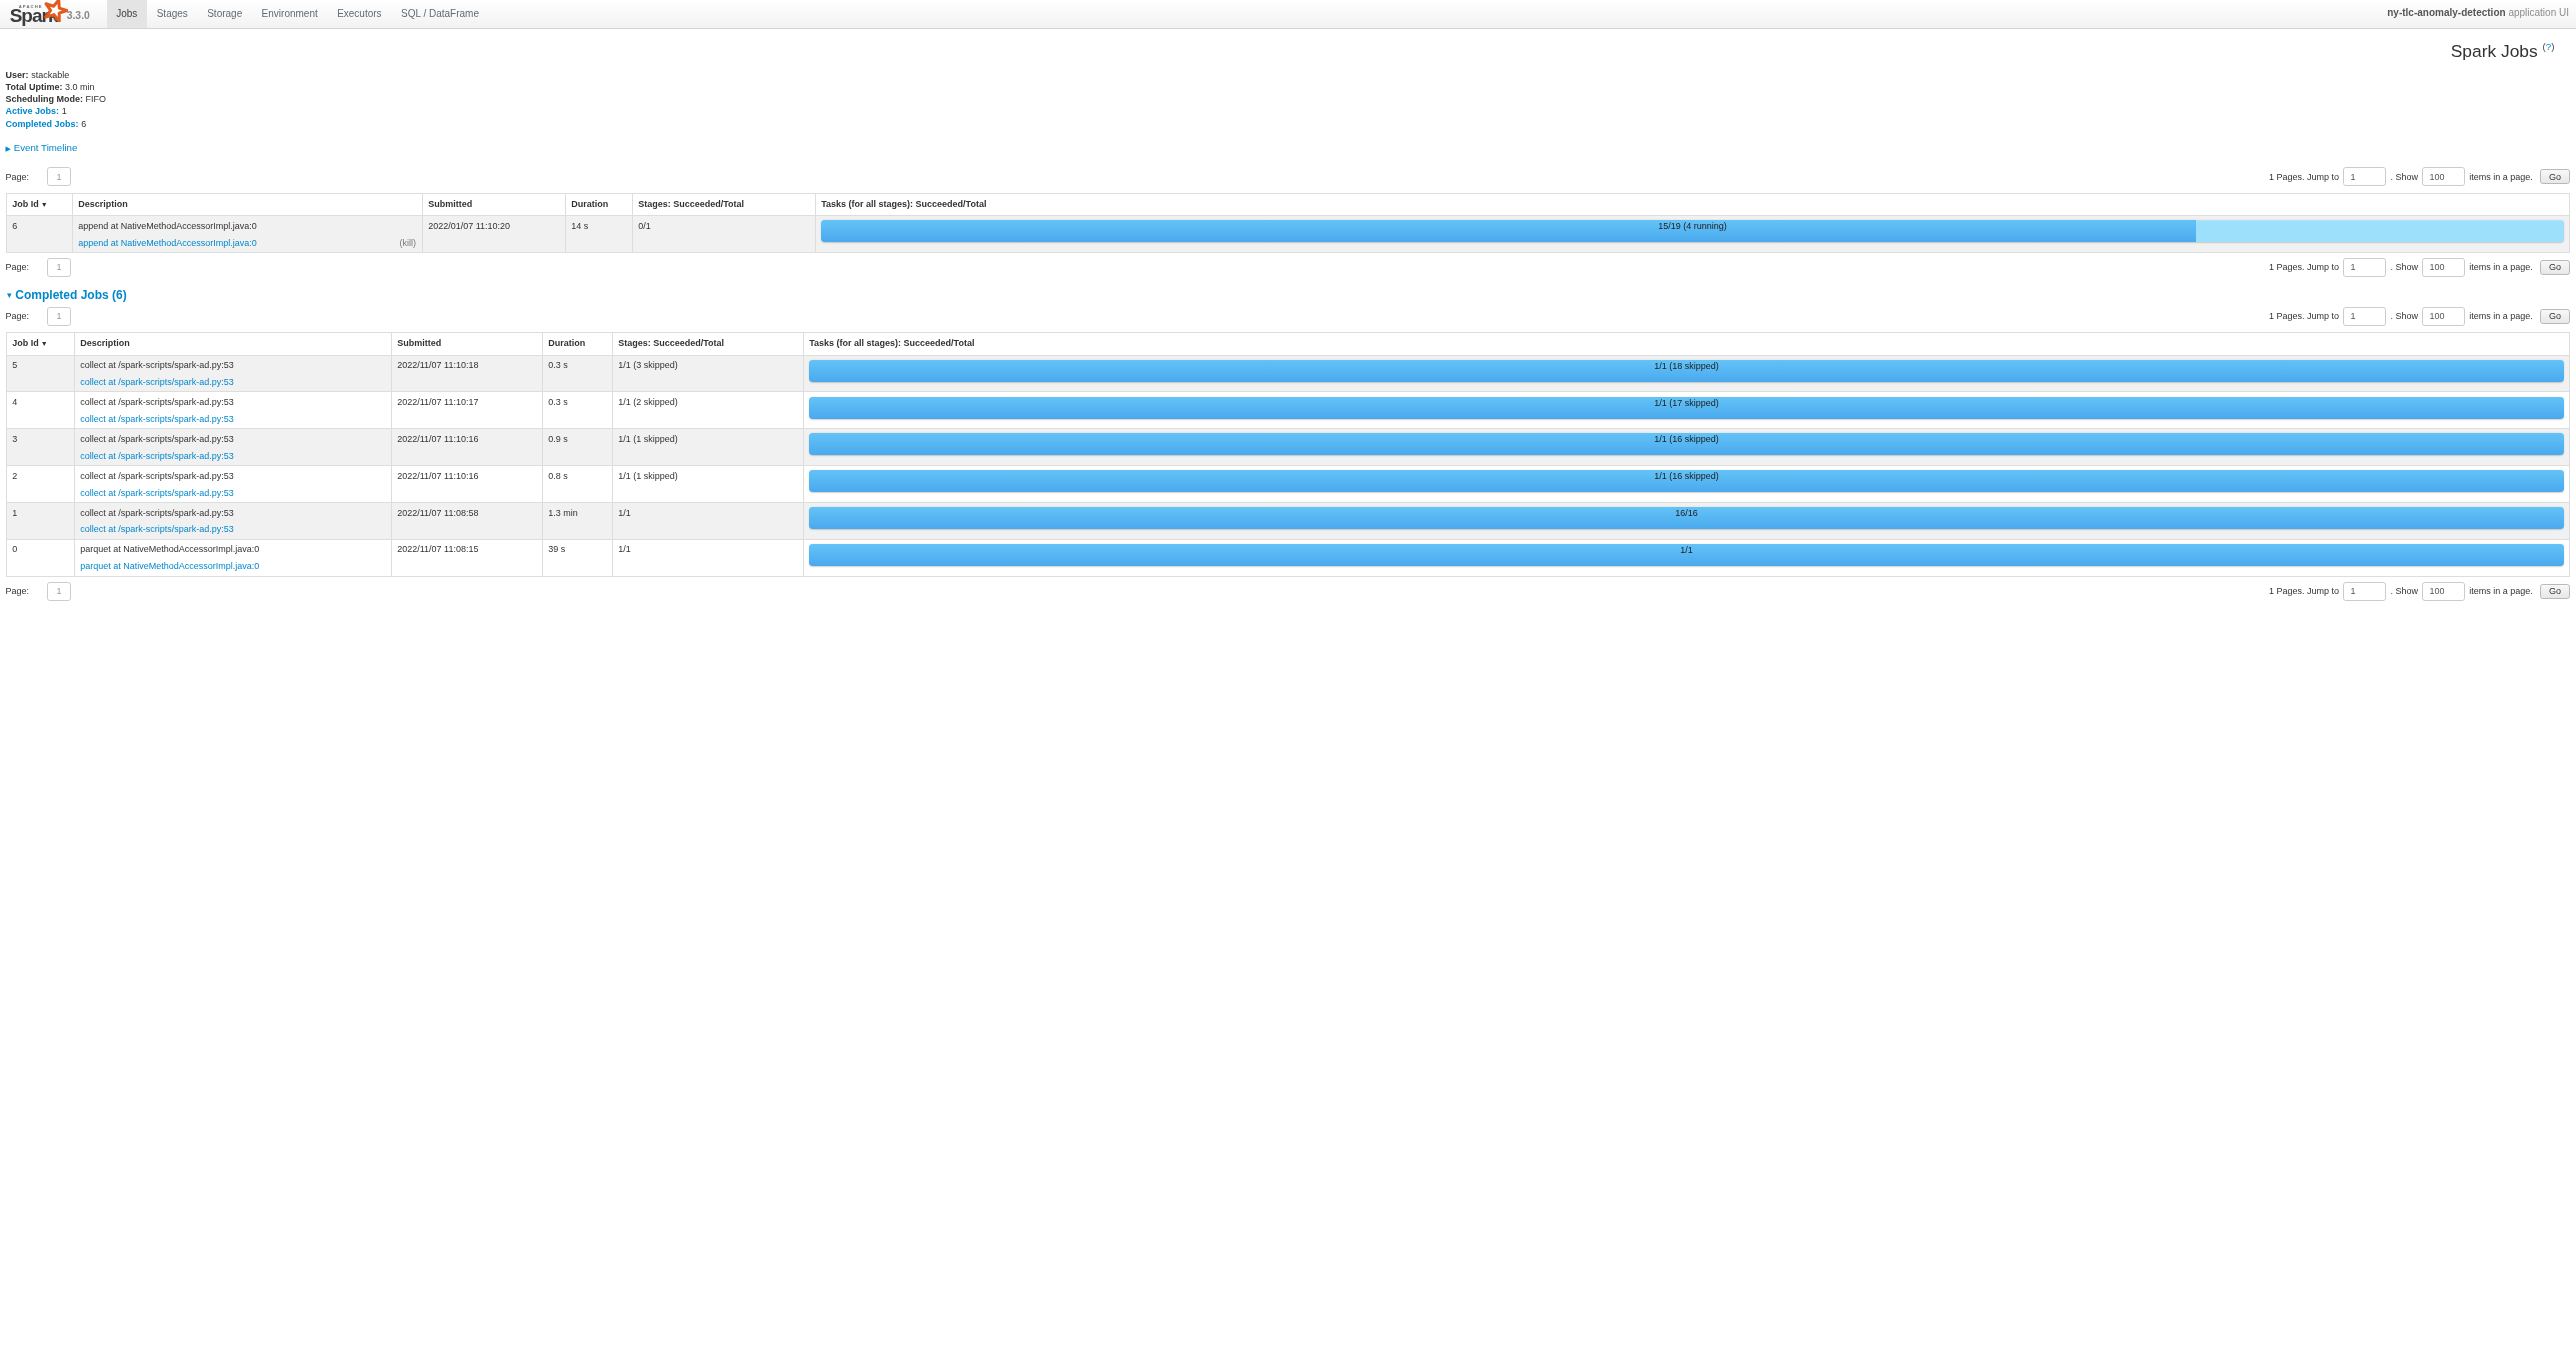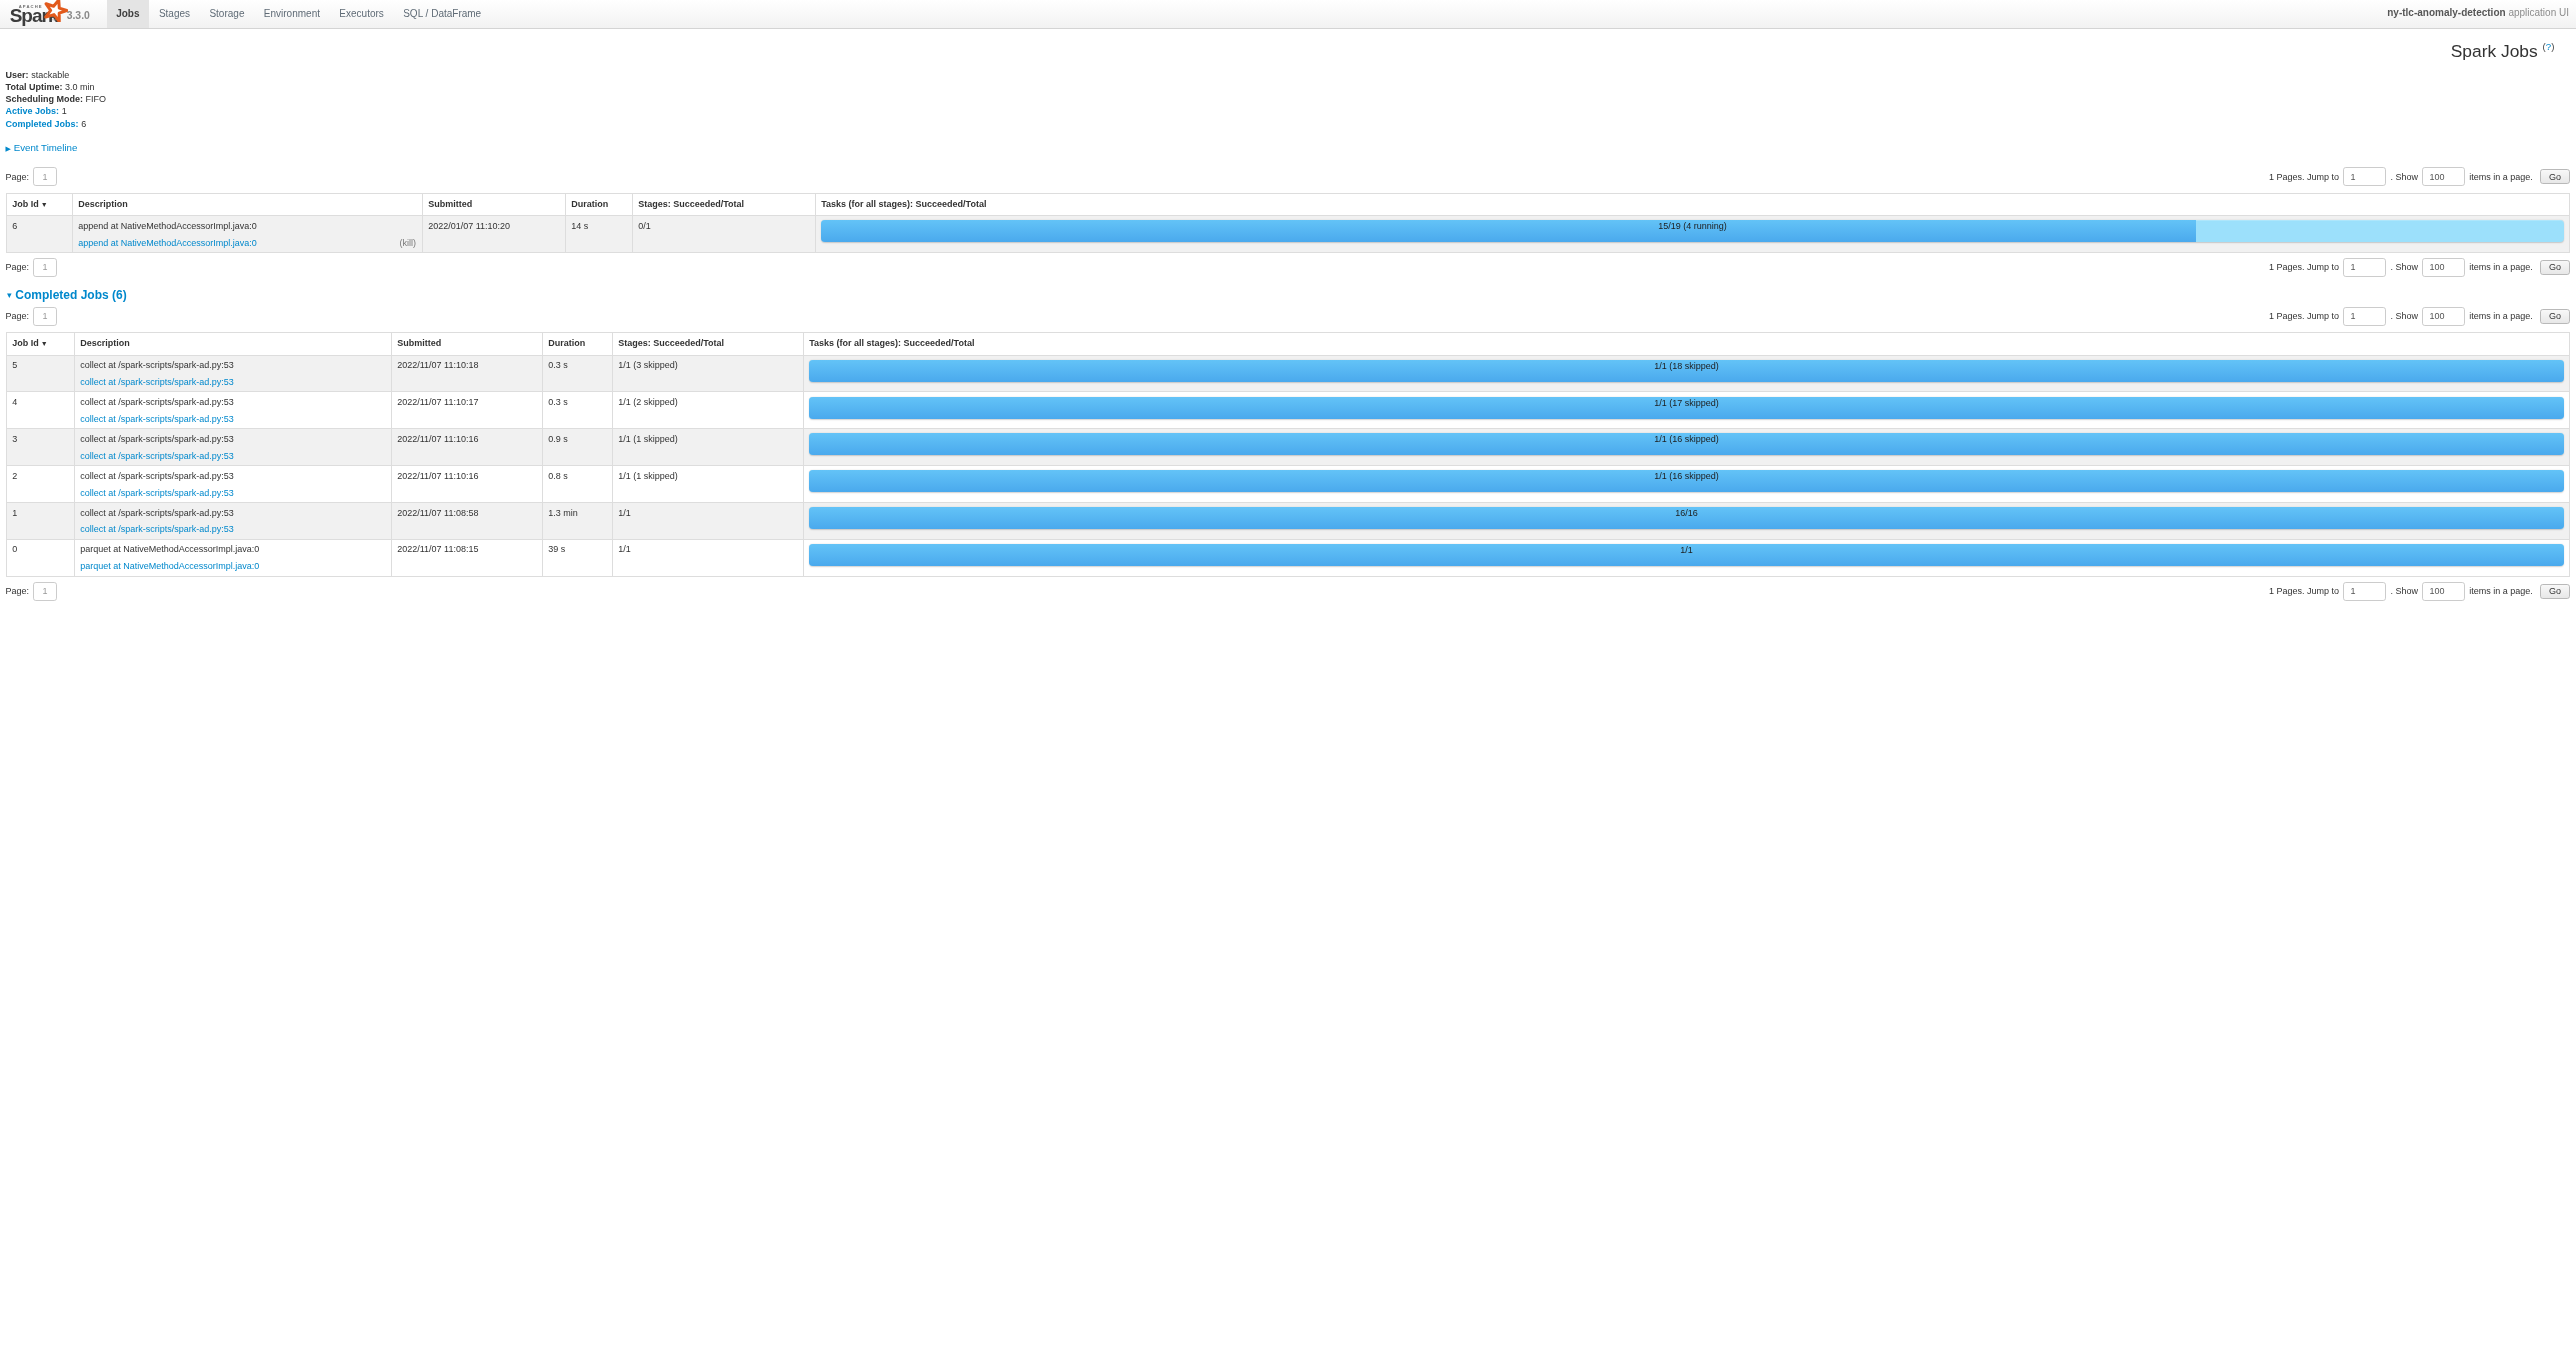--- a/index.html
+++ b/index.html
@@ -68,21 +68,21 @@
   }
   .nav-tabs { display: flex; margin-left: 12.5px; }
   .nav-tab {
     line-height: 28.5px;
     padding: 0 9.7px;
     font-size: 10px;
     color: #5f6b76;
     cursor: pointer;
     white-space: nowrap;
   }
-  .nav-tab.active { background: #e4e4e4; color: #3f3f3f; font-weight: bold; }
+  .nav-tab.active { background: #e4e4e4; color: #3f3f3f; }
   .app-title {
     position: absolute;
     right: 7px; top: 0;
     line-height: 26.4px;
     font-size: 10px;
     color: #8c8c8c;
   }
   .app-title b { color: #565656; margin-top: 11px; }
 
   
@@ -120,21 +120,21 @@
   }
   .section-heading .tri { font-size: 7.7px; margin-right: 2.1px; vertical-align: 0.7px; }
 
   
   .pagi {
     display: flex;
     justify-content: space-between;
     align-items: center;
     margin: 4.9px 0 6.3px;
   }
-  .pagi-left { display: flex; align-items: center; gap: 4px; }
+  .pagi-left { display: flex; align-items: center; gap: 18px; }
   .pagi-right { display: flex; align-items: center; gap: 4.2px; }
   .page-input {
     width: 24px; height: 19px;
     border: 0.7px solid #ccc; border-radius: 2.8px;
     text-align: center;
     font-size: 9px; color: #999;
     font-family: inherit;
   }
   .num-input {
     width: 43px; height: 19px;

